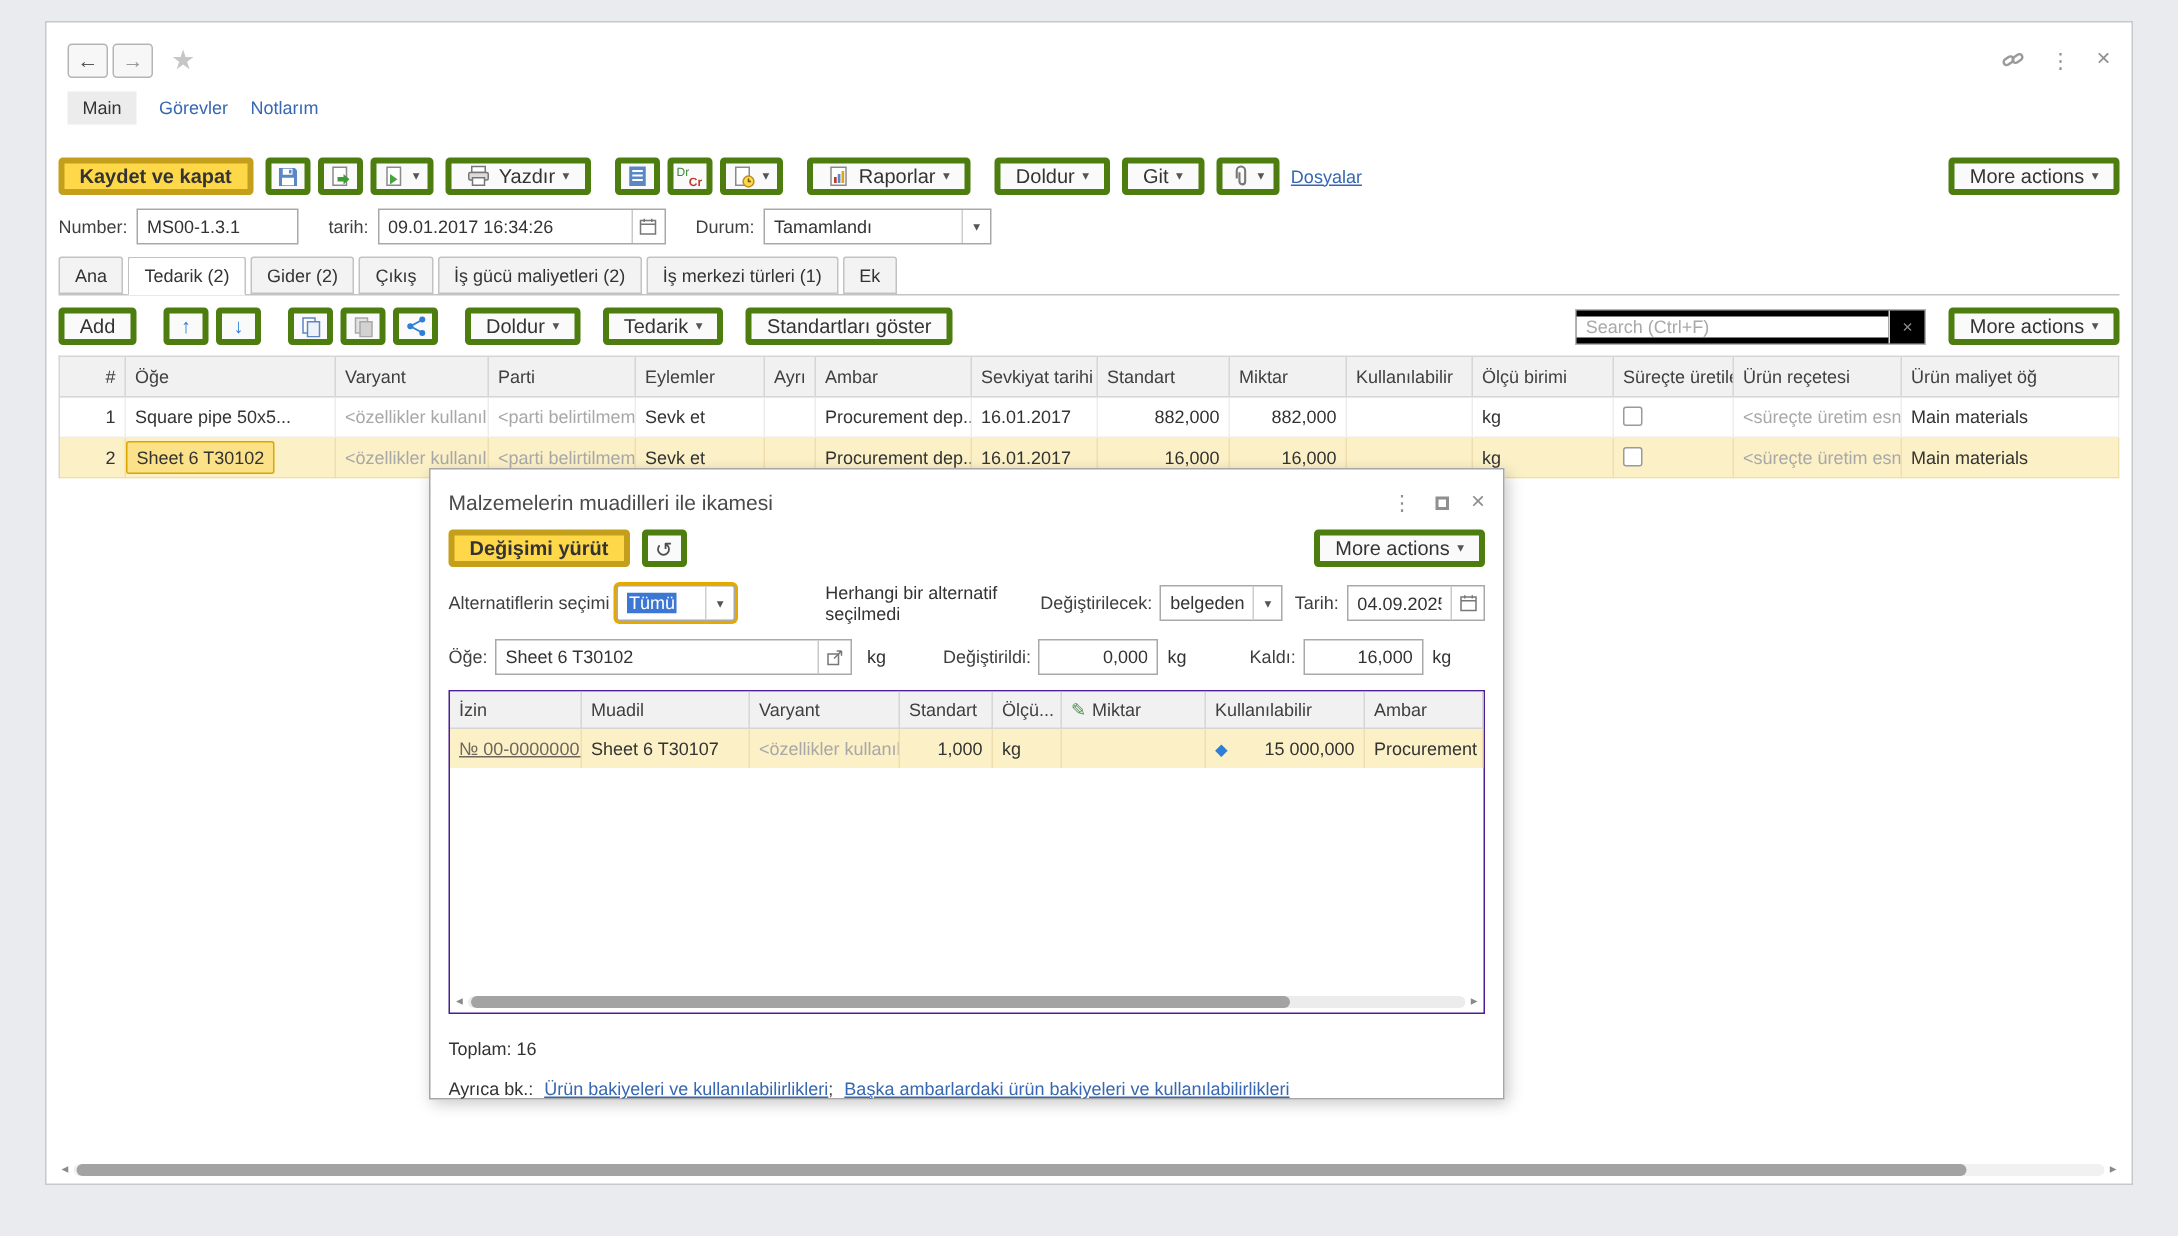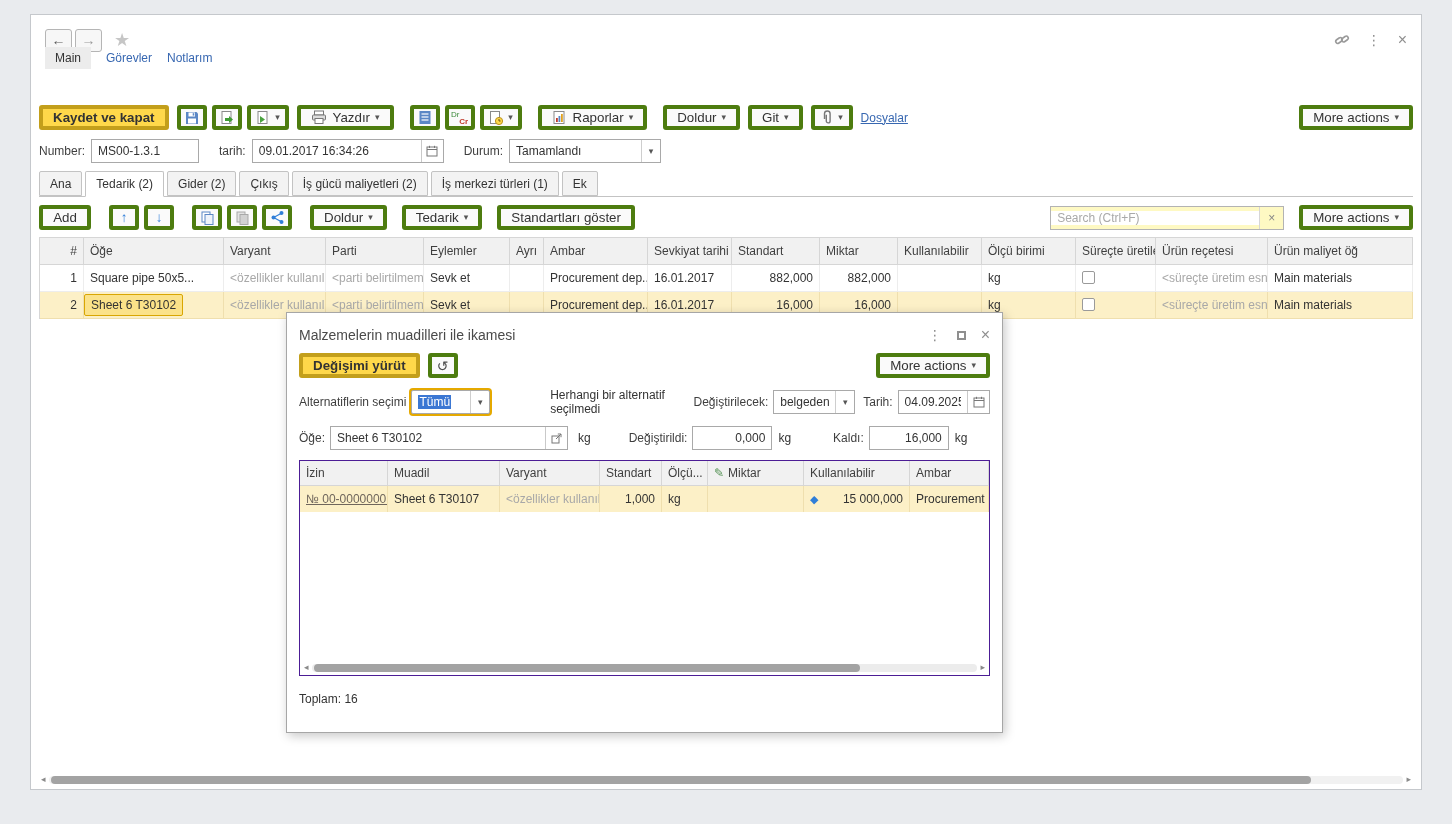--- a/index.html
+++ b/index.html
@@ -20,21 +20,21 @@
     width:27px; height:23px; border:1px solid #b5b5b5; background:#f7f7f7; border-radius:3px;
     display:inline-flex; align-items:center; justify-content:center; font-size:14px; color:#5a5a5a;
   }
   .navbtn.fwd { color:#9a9a9a; margin-left:3px; }
   .star { color:#c6c6c6; font-size:18px; margin:0 9px 0 12px; }
   .doc-title { font-size:16px; color:#262626; white-space:nowrap; }
   .titlebar-right { margin-left:auto; display:flex; align-items:center; gap:17px; color:#9a9a9a; }
   .kebab { font-size:14px; color:#8f8f8f; }
   .closex { font-size:16px; color:#8f8f8f; }
   
-  .navtabs { position:absolute; top:32px; left:14px; display:flex; align-items:center; gap:15px; }
+  .navtabs { position:absolute; top:46px; left:14px; display:flex; align-items:center; gap:15px; }
   .navtab-active { background:#ececec; padding:4px 10px; color:#333; }
   .navtab-link { color:#3767b1; }
   
   .cmdbar { position:absolute; top:90px; left:8px; right:8px; display:flex; align-items:center; }
   .btn {
     height:25px; border:4px solid #4d7c0f; background:#fafafa; border-radius:3px;
     display:inline-flex; align-items:center; justify-content:center; padding:0 10px; color:#333; white-space:nowrap;
   }
   .btn-primary { background:#ffd84a; border-color:#c39f1b; font-weight:bold; }
   .iconbtn { width:30px; padding:0; }
@@ -55,21 +55,21 @@
   
   .tabstrip { position:absolute; top:156px; left:8px; right:8px; height:26px; border-bottom:1px solid #c3c3c3; display:flex; }
   .tab {
     border:1px solid #c3c3c3; background:#f3f3f3; padding:0 10px; margin-right:3px;
     border-radius:2px 2px 0 0; display:flex; align-items:center; color:#333; white-space:nowrap;
   }
   .tab.active { background:#fff; border-bottom:1px solid #fff; margin-bottom:-1px; z-index:2; }
   
   .gridbar { position:absolute; top:190px; left:8px; right:8px; display:flex; align-items:center; gap:5px; }
   .blue { color:#2f7ed8; font-weight:bold; }
-  .search { width:234px; height:24px; border:1px solid #b3b3b3; background:#fef9c3; display:flex; align-items:center; margin-left:auto; }
+  .search { width:234px; height:24px; border:1px solid #b3b3b3; background:#000000; display:flex; align-items:center; margin-left:auto; }
   .search input { border:none; outline:none; font:inherit; flex:1; padding:0 6px; min-width:0; }
   .search input::placeholder { color:#a9a9a9; }
   .search-x { width:24px; height:100%; border-left:1px solid #d6d6d6; display:flex; align-items:center; justify-content:center; color:#888; flex:none; }
   
   .grid { position:absolute; top:222px; left:8px; right:8px; border-top:1px solid #d6d6d6; border-left:1px solid #d6d6d6; overflow:hidden; }
   .grow { display:grid; grid-template-columns:44px 140px 102px 98px 86px 34px 104px 84px 88px 78px 84px 94px 80px 112px minmax(140px,1fr); }
   .gh { background:#f1f1f1; border-right:1px solid #d6d6d6; border-bottom:1px solid #d6d6d6; padding:6px 6px; color:#3f3f3f; white-space:nowrap; overflow:hidden; }
   .gc { border-right:1px solid #ededed; border-bottom:1px solid #ededed; padding:6px 6px; white-space:nowrap; overflow:hidden; height:27px; }
   .sel .gc { background:#fcf0c7; border-right-color:#efdfae; border-bottom-color:#efdfae; }
   .ar { text-align:right; }
@@ -540,15 +540,20 @@
             <span class="thumb" style="left:2px; width:82%;"></span>
           </span>
         <span class="arr">▸</span>
       </div>
     </div>
 
     <div class="totals">
       <span>Toplam:</span>
       <span>16</span>
     </div>
+    <div class="seealso">
+      <span>Ayrıca bk.:</span>
+      <span class="link" style="margin-left:4px;">Ürün bakiyeleri ve kullanılabilirlikleri</span><span>;</span>
+      <span class="link" style="margin-left:4px;">Başka ambarlardaki ürün bakiyeleri ve kullanılabilirlikleri</span>
+    </div>
   </div>
 
 </div>
 
 </body></html>

